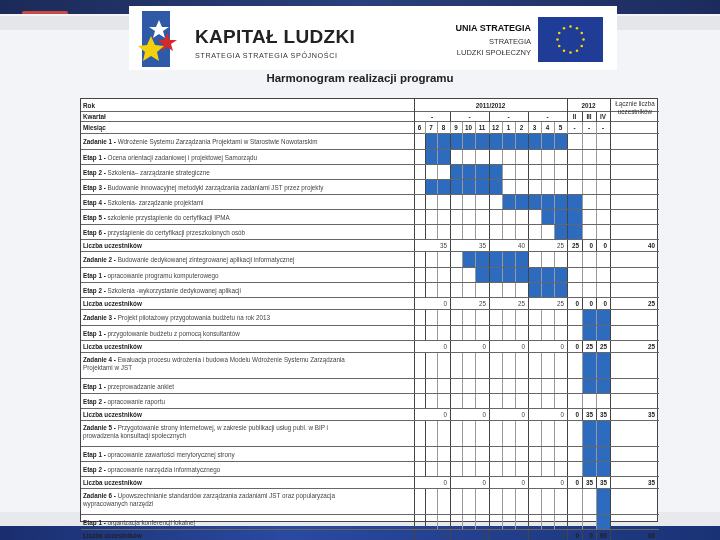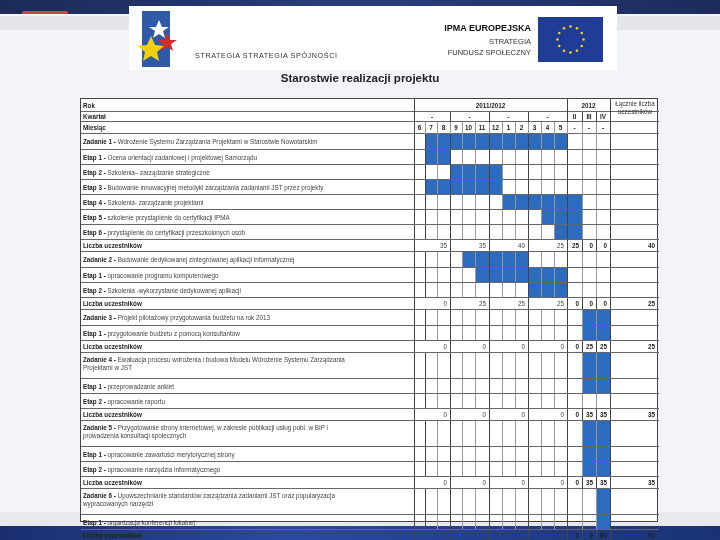--- a/index.html
+++ b/index.html
@@ -49,43 +49,44 @@
 <div class="bottomfade"></div>
 <div class="bottombar"></div>
 
 <div class="logo-box">
   <div class="kl-flag"></div>
   <svg class="kl-stars" viewBox="0 0 60 64">
     <polygon points="30,14 33,21 40,21 34,25 36,32 30,28 24,32 26,25 20,21 27,21" fill="#fff"></polygon>
     <polygon points="38,27 41,34 48,34 42,38 44,45 38,41 32,45 34,38 28,34 35,34" fill="#d42a2a"></polygon>
     <polygon points="22,30 26,39 35,40 28,46 30,55 22,50 14,55 16,46 9,40 18,39" fill="#f2d10c"></polygon>
   </svg>
+  <div class="kl-title">KAPITAŁ LUDZKI</div>
   <div class="kl-sub">STRATEGIA STRATEGIA SPÓJNOŚCI</div>
-  <div class="ue-title">IPMA EUROPEJSKA</div>
+  <div class="ue-title">UNIA STRATEGIA</div>
   <div class="ue-l2">STRATEGIA</div>
-  <div class="ue-l3">FUNDUSZ SPOŁECZNY</div>
+  <div class="ue-l3">LUDZKI SPOŁECZNY</div>
   <div class="eu-flag">
     <svg width="65" height="45" viewBox="0 0 65 45" id="eu-stars">
         <circle cx="45.5" cy="22.5" r="1.3" fill="#ffd200"></circle>
         <circle cx="43.758330249197705" cy="29" r="1.3" fill="#ffd200"></circle>
         <circle cx="39" cy="33.7583302491977" r="1.3" fill="#ffd200"></circle>
         <circle cx="32.5" cy="35.5" r="1.3" fill="#ffd200"></circle>
         <circle cx="26.000000000000004" cy="33.758330249197705" r="1.3" fill="#ffd200"></circle>
         <circle cx="21.241669750802295" cy="29" r="1.3" fill="#ffd200"></circle>
         <circle cx="19.5" cy="22.5" r="1.3" fill="#ffd200"></circle>
         <circle cx="21.241669750802295" cy="16.000000000000004" r="1.3" fill="#ffd200"></circle>
         <circle cx="25.999999999999993" cy="11.241669750802302" r="1.3" fill="#ffd200"></circle>
         <circle cx="32.5" cy="9.5" r="1.3" fill="#ffd200"></circle>
         <circle cx="39" cy="11.241669750802298" r="1.3" fill="#ffd200"></circle>
         <circle cx="43.7583302491977" cy="15.999999999999995" r="1.3" fill="#ffd200"></circle>
       </svg>
   </div>
 </div>
 
-<div class="doc-title">Starostwie realizacji projektu</div>
+<div class="doc-title">Harmonogram realizacji programu</div>
 
 <div class="table" id="schedule">
 
   <div class="row" style="top:0;height:13px;">
     <span class="lbl hdr" style="top:3px;">Rok</span>
     <span class="hcell" style="left:333px;width:153px;top:3px;">2011/2012</span>
     <span class="hcell" style="left:486px;width:43px;top:3px;">2012</span>
   </div>
   <div class="row" style="top:13px;height:10px;">
     <span class="lbl hdr" style="top:1px;">Kwartał</span>

